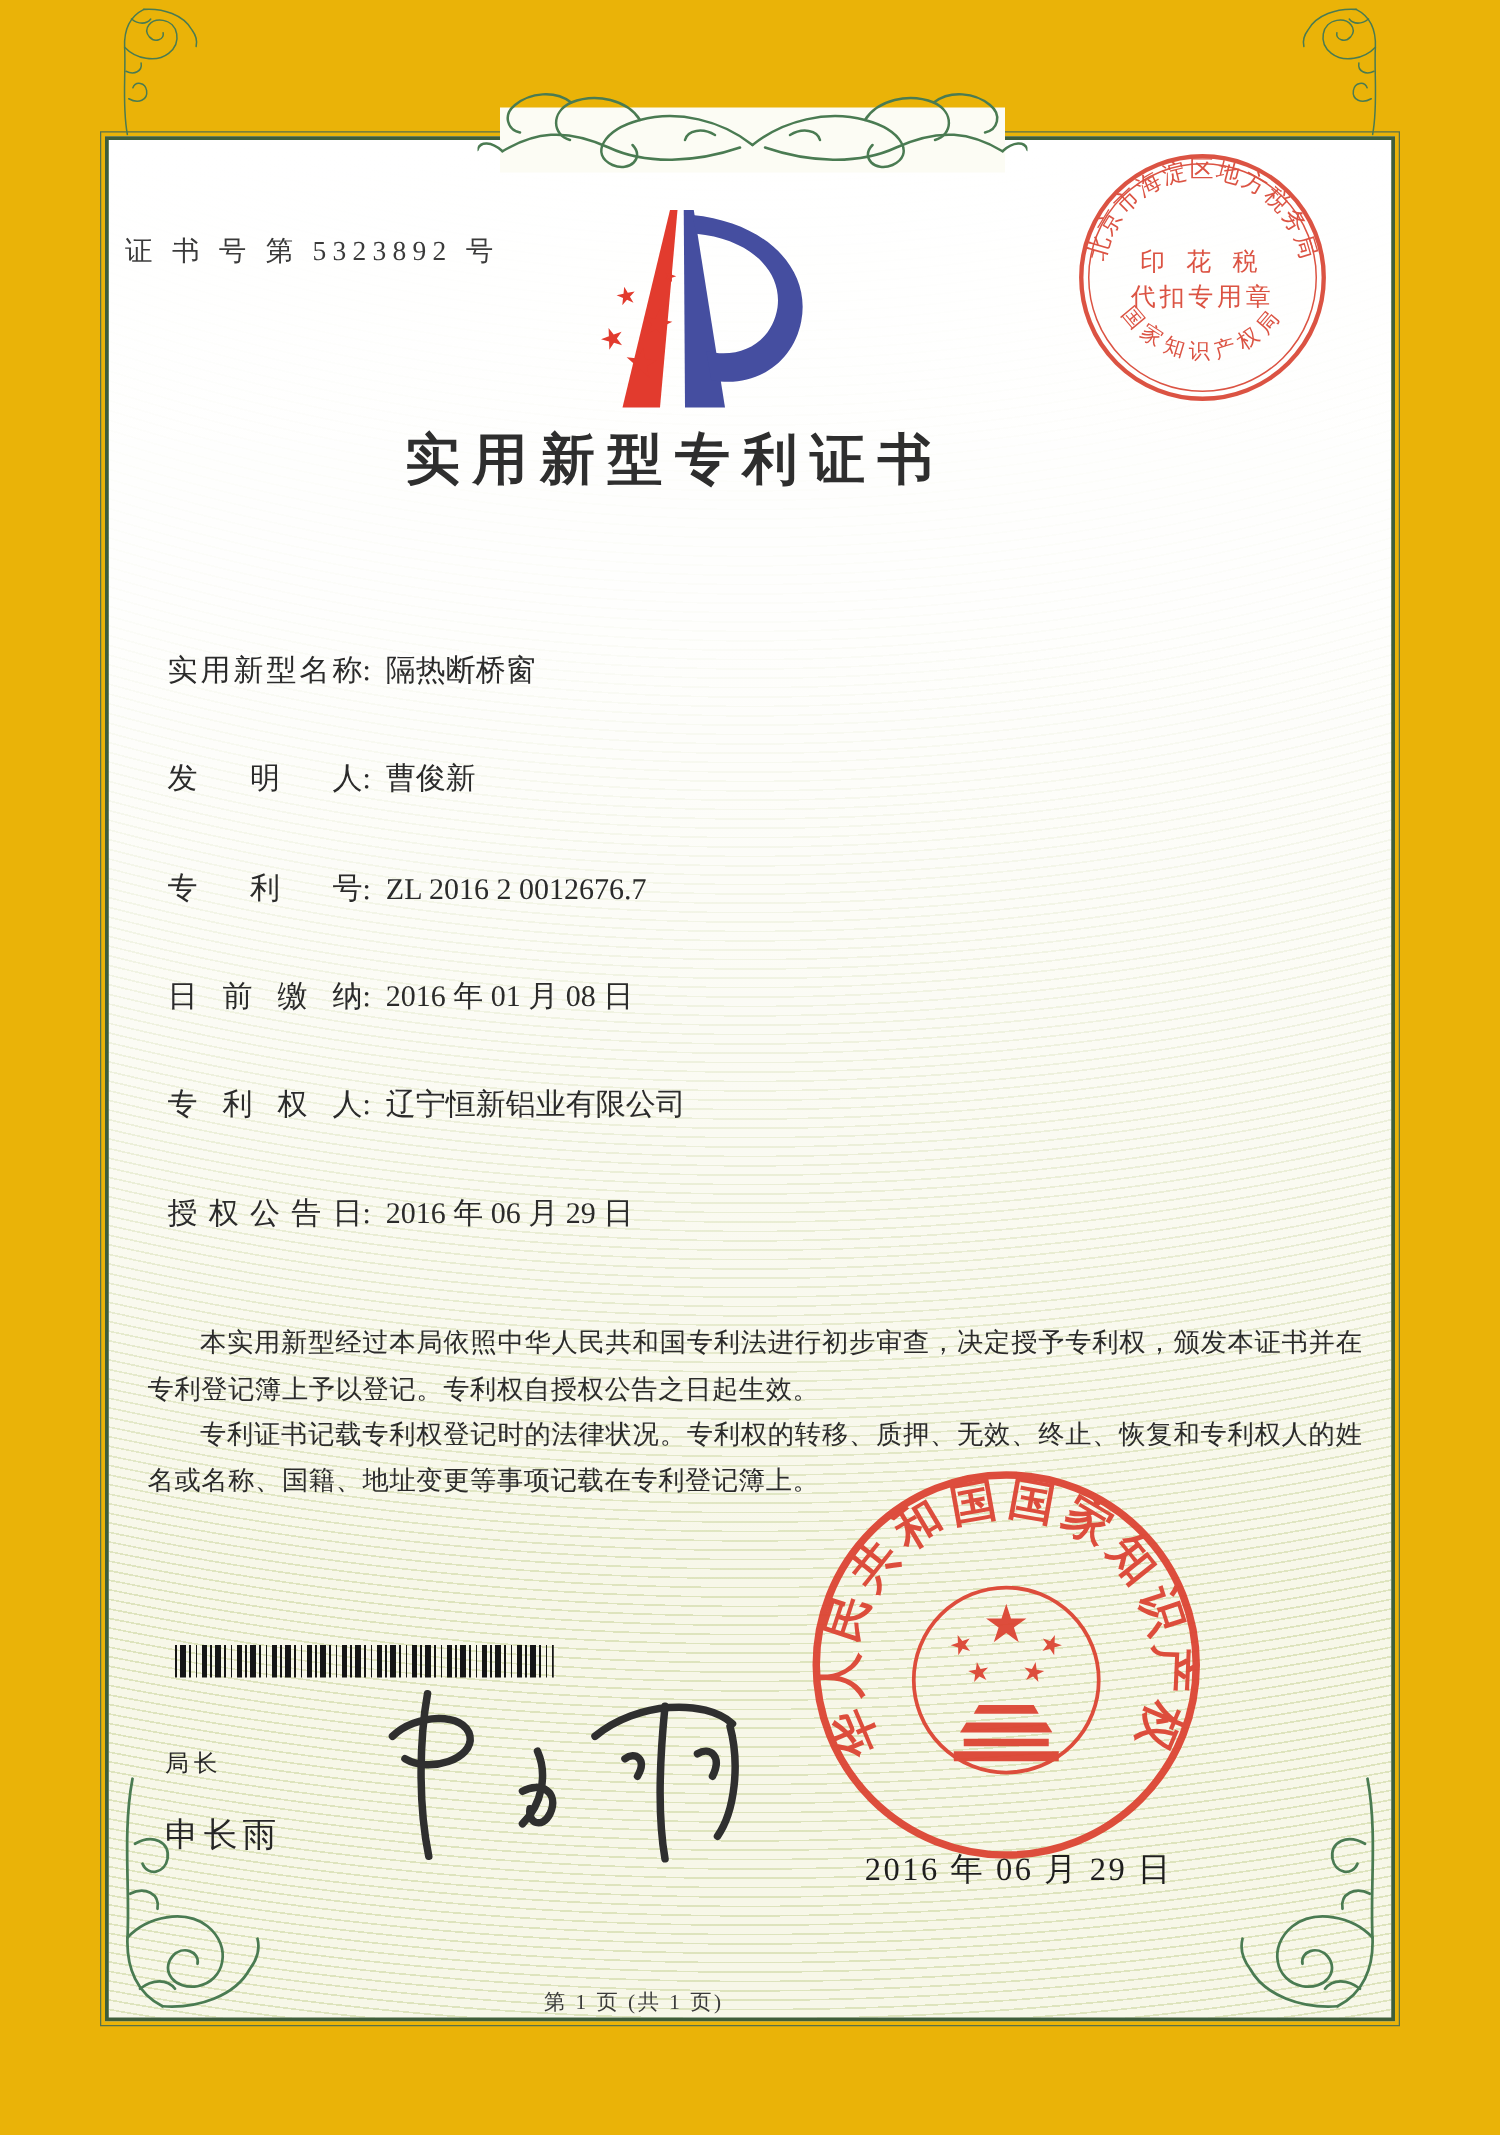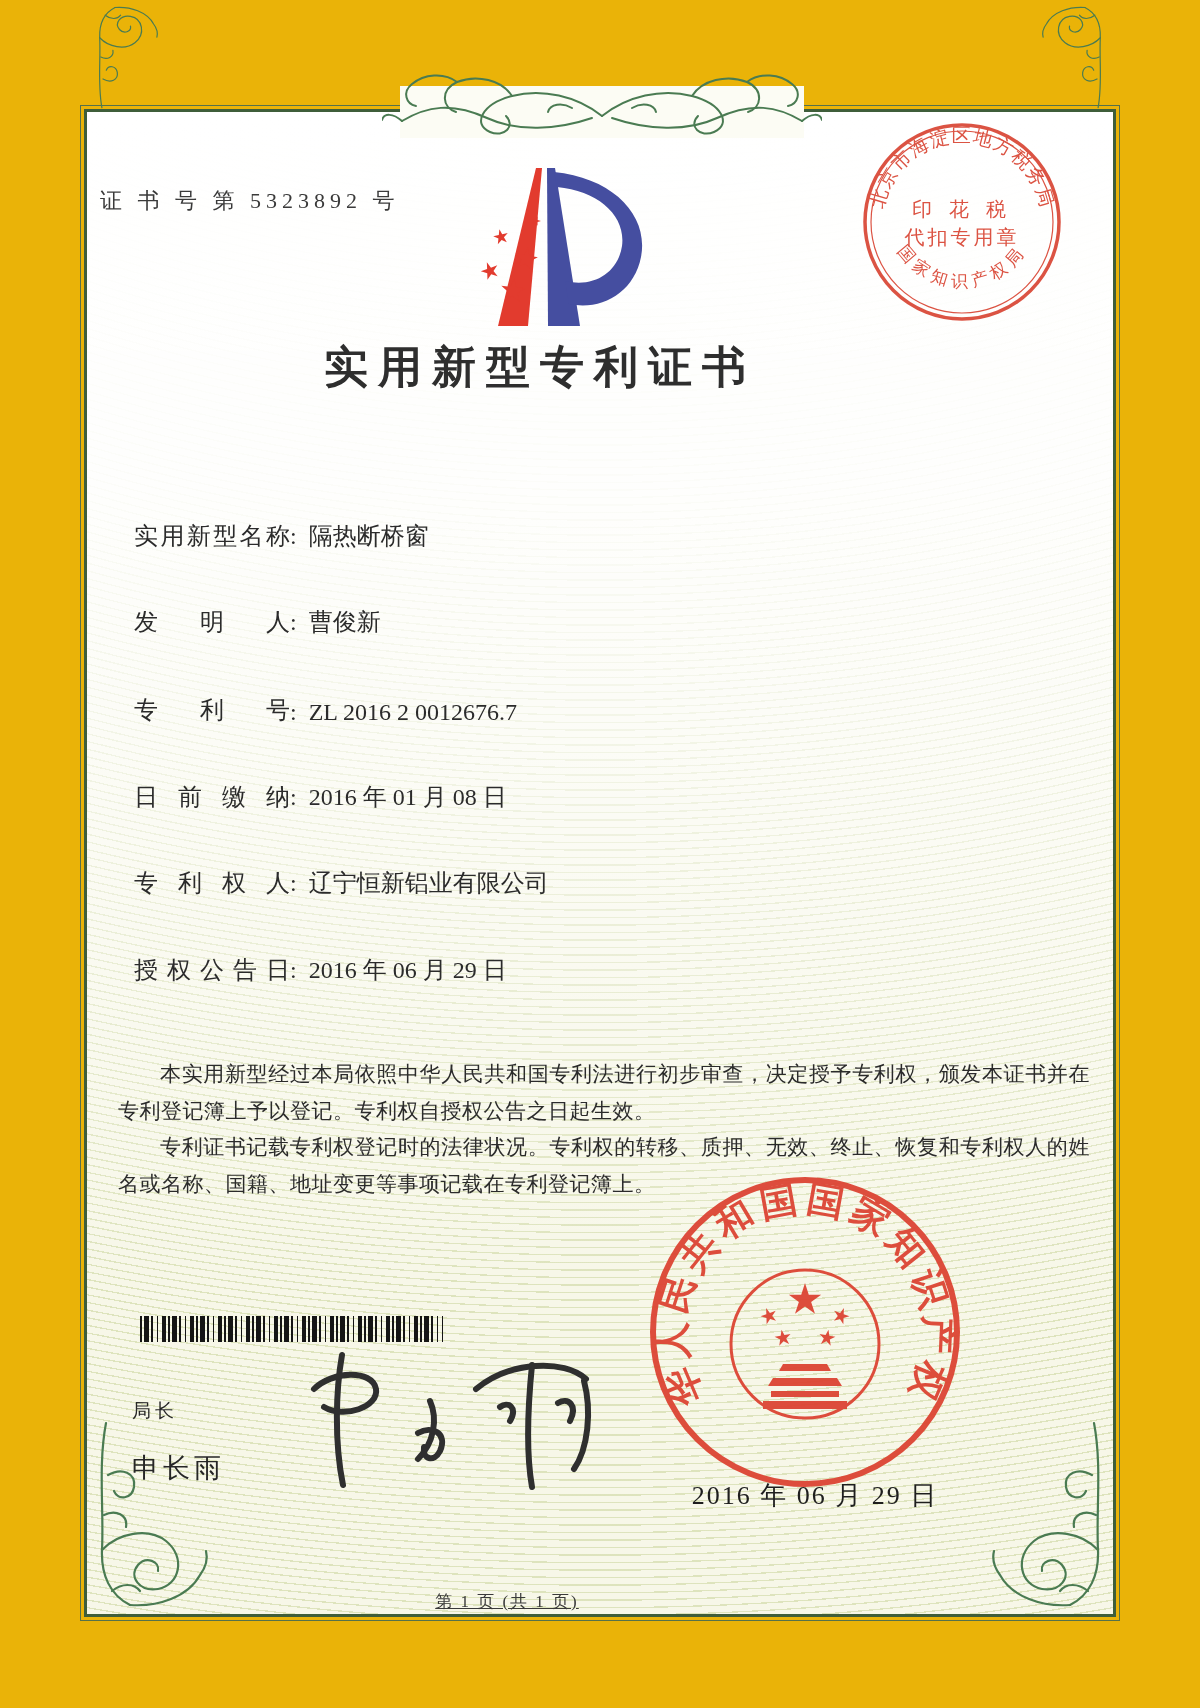--- a/index.html
+++ b/index.html
@@ -65,21 +65,21 @@
   .officer-role{position:absolute;left:132px;top:1398px;font-family:"Liberation Sans",sans-serif;font-size:19px;letter-spacing:4px;color:#262626;}
   .officer-name{position:absolute;left:132px;top:1450px;font-family:"Liberation Sans",sans-serif;font-size:27px;letter-spacing:4px;color:#262626;}
   .signature-svg{position:absolute;left:280px;top:1345px;}
   .seal-main-svg{position:absolute;left:645px;top:1172px;opacity:0.93;}
   .seal-date{
     position:absolute;left:655px;top:1478px;width:320px;text-align:center;
     font-size:26px;letter-spacing:2px;color:#1e1e1e;z-index:5;
   }
   .footer{
     position:absolute;left:367px;top:1590px;width:280px;text-align:center;
-    font-size:17px;letter-spacing:2px;color:#3a3a3a;text-decoration:underline;
+    font-size:17px;letter-spacing:2px;color:#3a3a3a;
   }
   .stamp-tax-svg{position:absolute;left:856px;top:116px;opacity:0.9;}
   .logo-svg{position:absolute;left:462px;top:162px;}
   
   .dragon-svg{position:absolute;left:382px;top:58px;}
   .corner{position:absolute;}
   .corner.bl{left:88px;top:1415px;}
   .corner.br{left:982px;top:1415px;transform:scaleX(-1);}
   .corner.tl{left:92px;top:112px;transform:scaleY(-1) scale(0.55);transform-origin:top left;}
   .corner.tr{left:1108px;top:112px;transform:scale(-0.55,-0.55);transform-origin:top left;}

